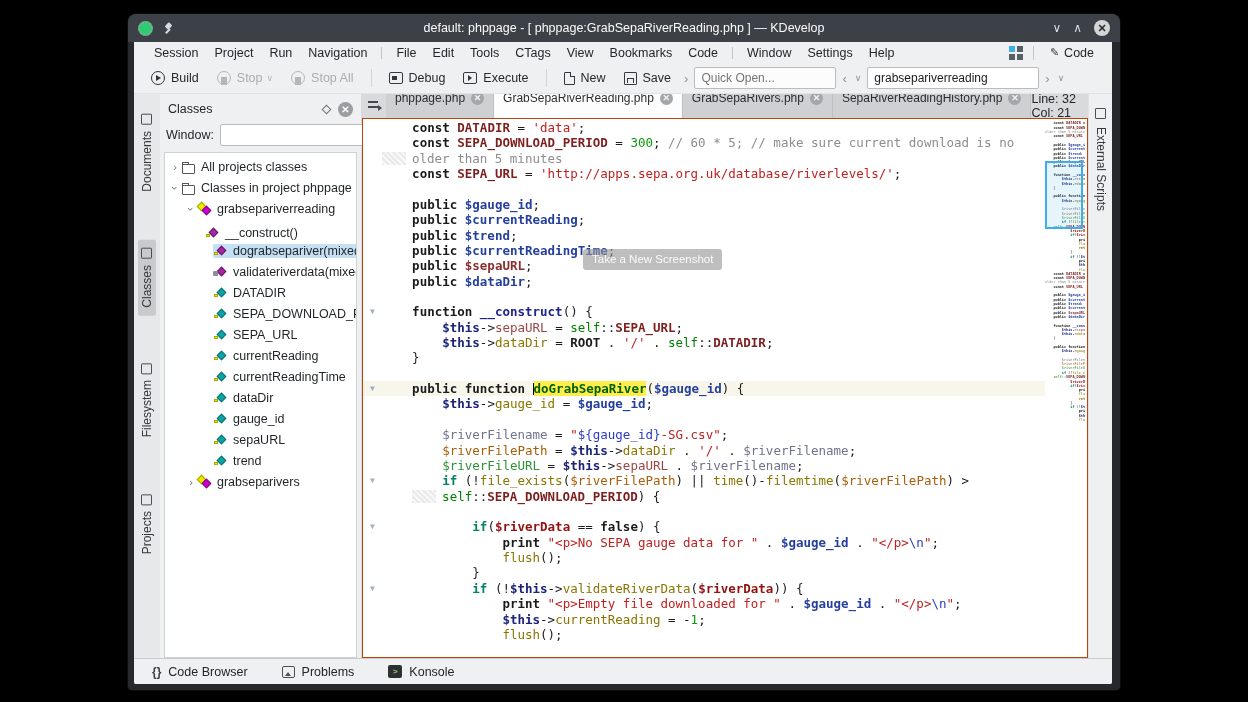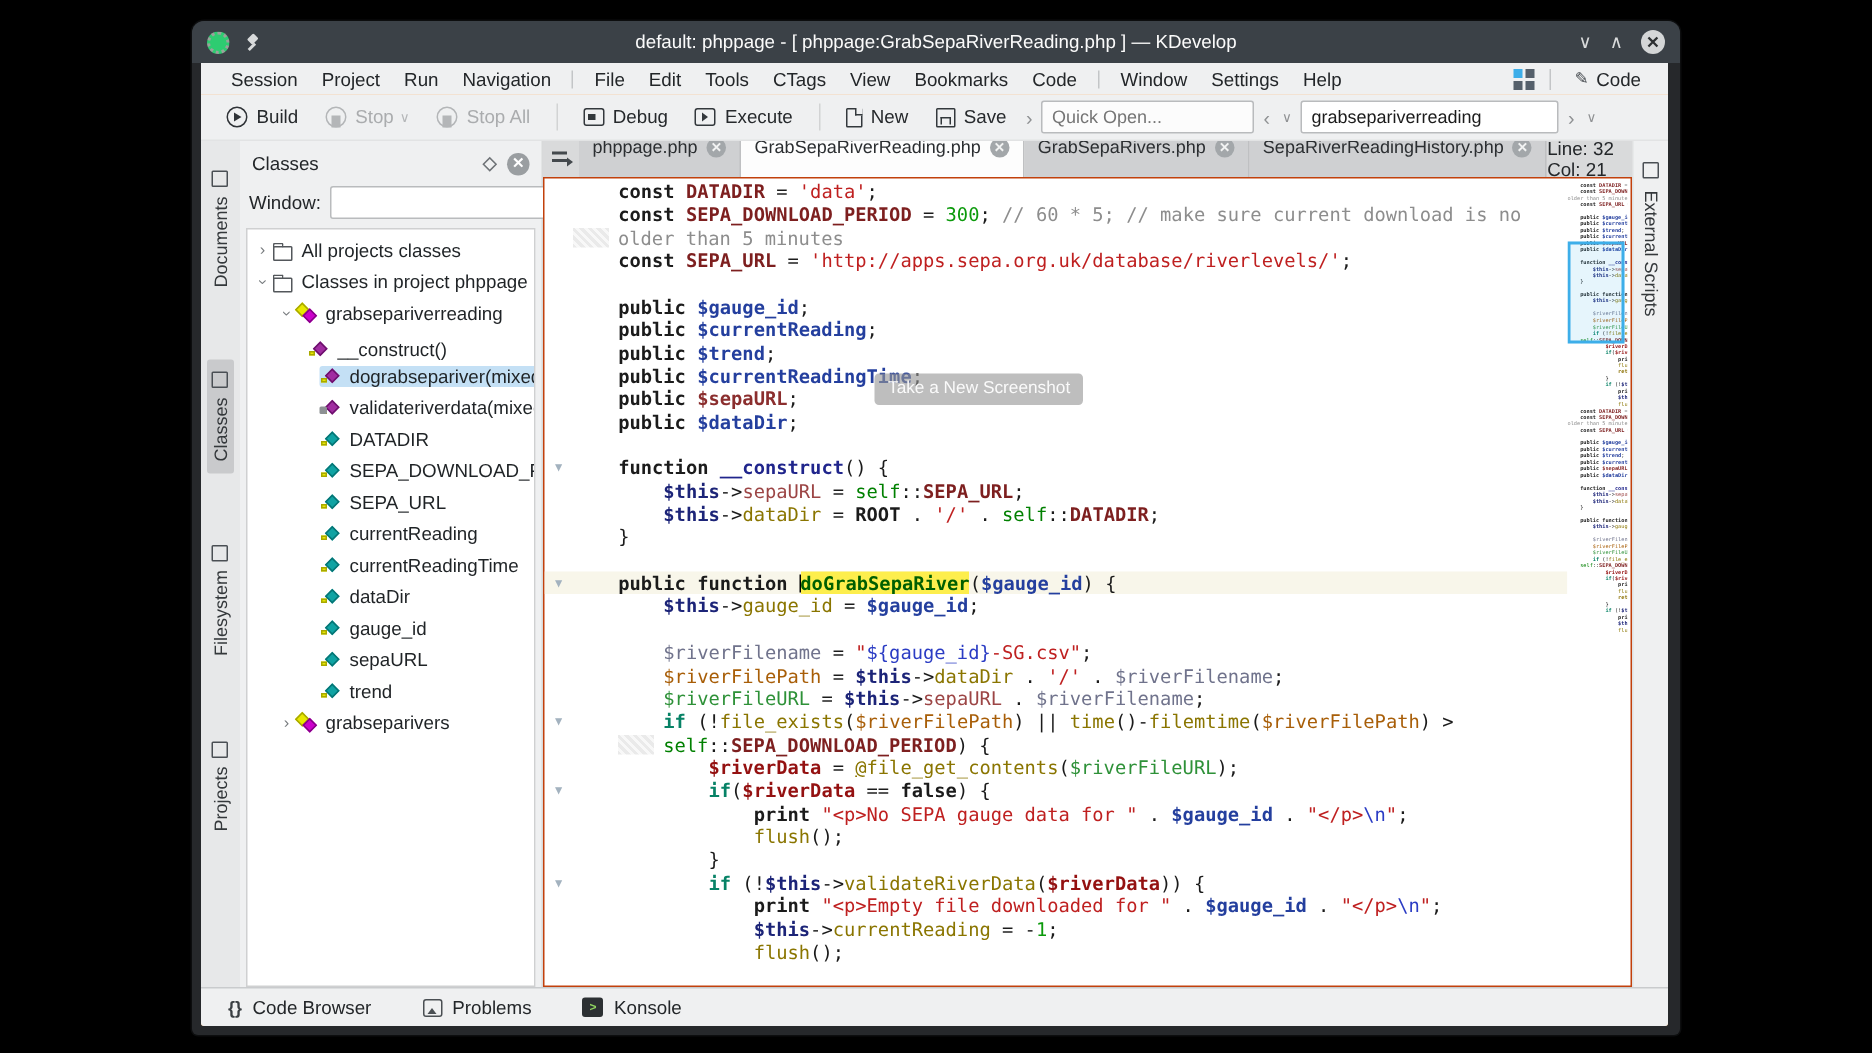--- a/index.html
+++ b/index.html
@@ -451,21 +451,21 @@
                 <div class="cl"><span class="gut"></span><span><span class="pln">    }</span></span></div>
                 <div class="cl"><span class="gut"></span><span></span></div>
                 <div class="cl cur"><span class="gut">▼</span><span><span class="pln">    </span><span class="kw">public</span><span class="pln"> </span><span class="kw">function</span><span class="pln"> </span><span class="crt"></span><span class="hl">doGrabSepaRiver</span><span class="pln">(</span><span class="vnv">$gauge_id</span><span class="pln">) {</span></span></div>
                 <div class="cl"><span class="gut"></span><span><span class="pln">        </span><span class="ths">$this</span><span class="pln">-&gt;</span><span class="mem">gauge_id</span><span class="pln"> = </span><span class="vnv">$gauge_id</span><span class="pln">;</span></span></div>
                 <div class="cl"><span class="gut"></span><span></span></div>
                 <div class="cl"><span class="gut"></span><span><span class="pln">        </span><span class="vgy">$riverFilename</span><span class="pln"> = </span><span class="str">"</span><span class="esc">${gauge_id}</span><span class="str">-SG.csv"</span><span class="pln">;</span></span></div>
                 <div class="cl"><span class="gut"></span><span><span class="pln">        </span><span class="vor">$riverFilePath</span><span class="pln"> = </span><span class="ths">$this</span><span class="pln">-&gt;</span><span class="mem">dataDir</span><span class="pln"> . </span><span class="str">'/'</span><span class="pln"> . </span><span class="vgy">$riverFilename</span><span class="pln">;</span></span></div>
                 <div class="cl"><span class="gut"></span><span><span class="pln">        </span><span class="vgr">$riverFileURL</span><span class="pln"> = </span><span class="ths">$this</span><span class="pln">-&gt;</span><span class="mmr">sepaURL</span><span class="pln"> . </span><span class="vgy">$riverFilename</span><span class="pln">;</span></span></div>
                 <div class="cl"><span class="gut">▼</span><span><span class="pln">        </span><span class="cf">if</span><span class="pln"> (!</span><span class="fn">file_exists</span><span class="pln">(</span><span class="vor">$riverFilePath</span><span class="pln">) || </span><span class="fn">time</span><span class="pln">()-</span><span class="fn">filemtime</span><span class="pln">(</span><span class="vor">$riverFilePath</span><span class="pln">) &gt;</span></span></div>
                 <div class="cl"><span class="gut"></span><span><span class="pln">    </span><span class="wm"></span><span class="slf">self</span><span class="pln">::</span><span class="cn">SEPA_DOWNLOAD_PERIOD</span><span class="pln">) {</span></span></div>
-                <div class="cl"><span class="gut"></span><span><span class="pln">            </span><span class="vrd">$riverData</span><span class="pln"> = </span><span class="fnu">@</span><span class="fn">file_get_contents</span><span class="pln">(</span><span class="vgr">$riverFileURL</span><span class="pln">);</span></span></div>
+                <div class="cl"><span class="gut"></span></div>
                 <div class="cl"><span class="gut">▼</span><span><span class="pln">            </span><span class="cf">if</span><span class="pln">(</span><span class="vrd">$riverData</span><span class="pln"> == </span><span class="kw">false</span><span class="pln">) {</span></span></div>
                 <div class="cl"><span class="gut"></span><span><span class="pln">                </span><span class="kw">print</span><span class="pln"> </span><span class="str">"&lt;p&gt;No SEPA gauge data for "</span><span class="pln"> . </span><span class="vnv">$gauge_id</span><span class="pln"> . </span><span class="str">"&lt;/p&gt;</span><span class="esc">\n</span><span class="str">"</span><span class="pln">;</span></span></div>
                 <div class="cl"><span class="gut"></span><span><span class="pln">                </span><span class="fn">flush</span><span class="pln">();</span></span></div>
                 <div class="cl"><span class="gut"></span><span><span class="pln">            }</span></span></div>
                 <div class="cl"><span class="gut">▼</span><span><span class="pln">            </span><span class="cf">if</span><span class="pln"> (!</span><span class="ths">$this</span><span class="pln">-&gt;</span><span class="mem">validateRiverData</span><span class="pln">(</span><span class="vrd">$riverData</span><span class="pln">)) {</span></span></div>
                 <div class="cl"><span class="gut"></span><span><span class="pln">                </span><span class="kw">print</span><span class="pln"> </span><span class="str">"&lt;p&gt;Empty file downloaded for "</span><span class="pln"> . </span><span class="vnv">$gauge_id</span><span class="pln"> . </span><span class="str">"&lt;/p&gt;</span><span class="esc">\n</span><span class="str">"</span><span class="pln">;</span></span></div>
                 <div class="cl"><span class="gut"></span><span><span class="pln">                </span><span class="ths">$this</span><span class="pln">-&gt;</span><span class="mem">currentReading</span><span class="pln"> = -</span><span class="num">1</span><span class="pln">;</span></span></div>
                 <div class="cl"><span class="gut"></span><span><span class="pln">                </span><span class="fn">flush</span><span class="pln">();</span></span></div>
               </div>
             <div class="minimap">

